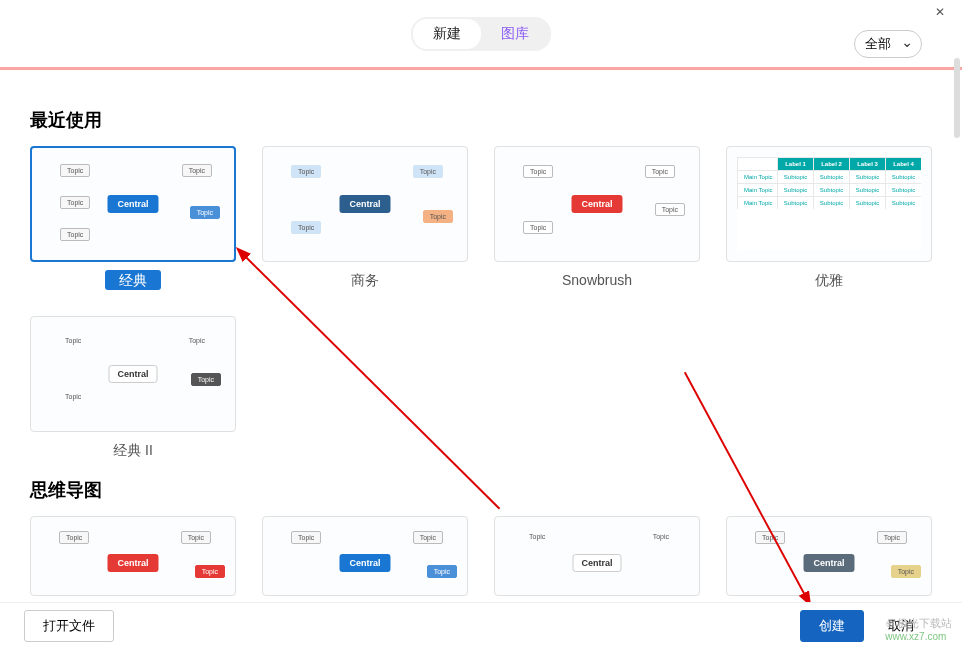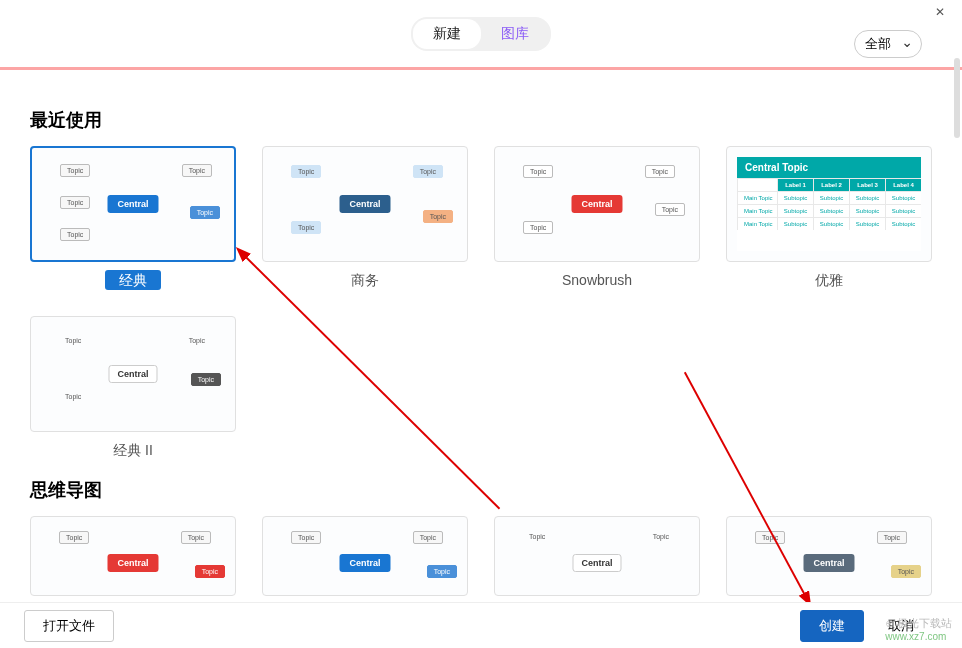--- a/index.html
+++ b/index.html
@@ -244,21 +244,20 @@
           <div class="tn" style="right:6px;top:48px;background:#fff">Topic</div>
           <div class="central red">Central</div>
         </div>
       </div>
       <div class="template-label"><span>Snowbrush</span></div>
     </div>
 
     <div class="template-card">
       <div class="template-thumb">
         <div class="eleg">
-          <div class="eleg-title">Central Topic</div>
           <div class="eleg-row">
             <div class="eleg-cell main"></div>
             <div class="eleg-cell h">Label 1</div>
             <div class="eleg-cell h">Label 2</div>
             <div class="eleg-cell h">Label 3</div>
             <div class="eleg-cell h">Label 4</div>
           </div>
           <div class="eleg-row">
             <div class="eleg-cell main">Main Topic</div>
             <div class="eleg-cell">Subtopic</div>

